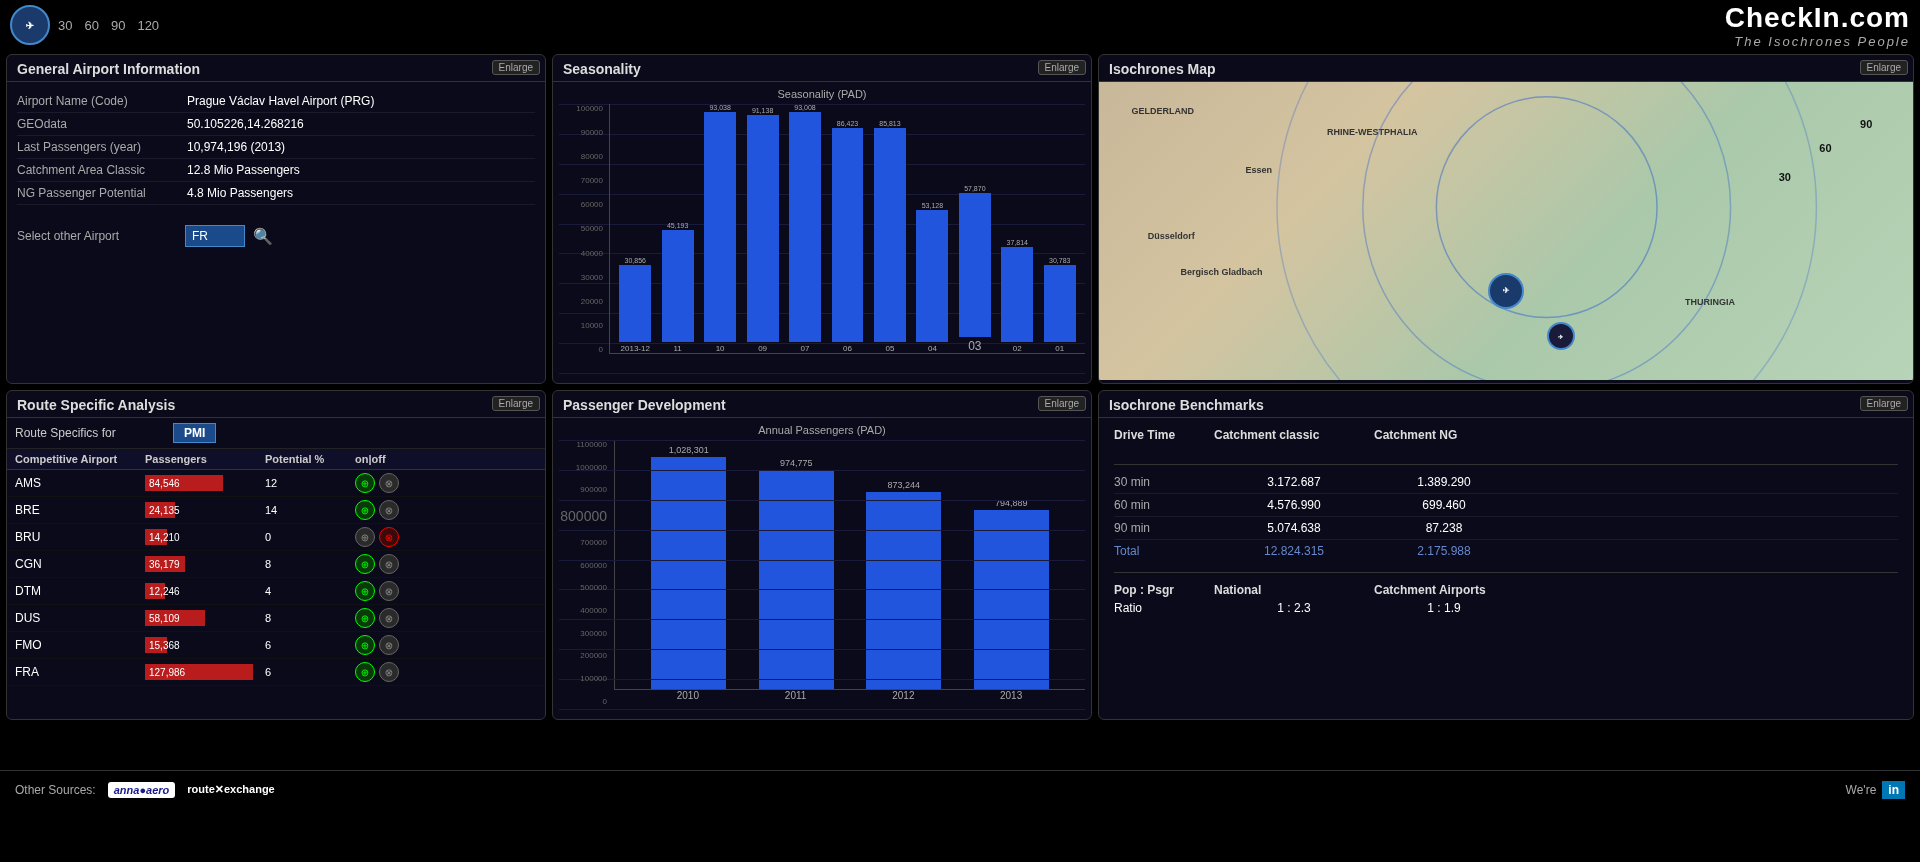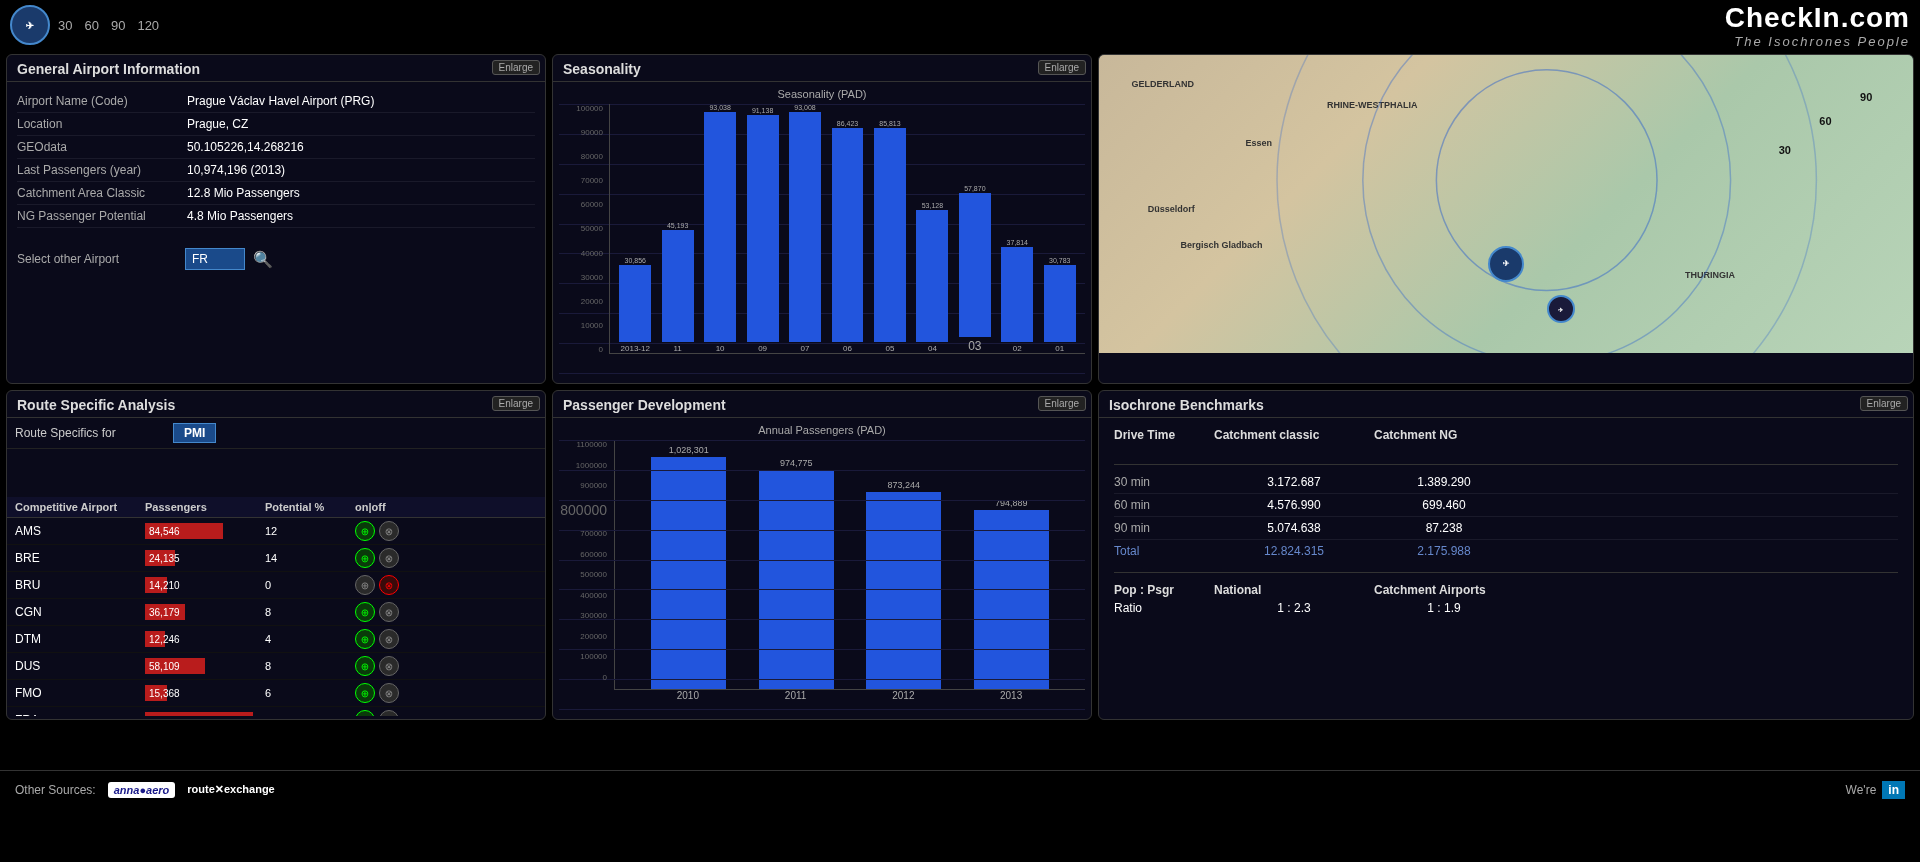--- a/index.html
+++ b/index.html
@@ -162,21 +162,20 @@
     }
     .route-sub-header {
       display: grid;
       grid-template-columns: 130px 120px 90px 80px;
       padding: 4px 8px;
       background: #0f0f2a;
       border-bottom: 1px solid #333;
       color: #ccc;
       font-size: 11px;
       font-weight: bold;
-      margin-top: 48px;
     }
     .route-table-scroll {
       overflow-y: auto;
       flex: 1;
     }
     .route-row {
       display: grid;
       grid-template-columns: 130px 120px 90px 80px;
       padding: 3px 8px;
       border-bottom: 1px solid #111;
@@ -428,24 +427,20 @@
 
 <div id="main-grid">
 
   <div class="panel">
     <div class="panel-title">General Airport Information</div>
     <button class="enlarge-btn">Enlarge</button>
     <div class="airport-info-table">
       <div class="airport-info-row">
         <span class="airport-info-label">Airport Name (Code)</span>
         <span class="airport-info-value">Prague Václav Havel Airport (PRG)</span>
-      </div>
-      <div class="airport-info-row">
-        <span class="airport-info-label">Location</span>
-        <span class="airport-info-value">Prague, CZ</span>
       </div>
       <div class="airport-info-row">
         <span class="airport-info-label">GEOdata</span>
         <span class="airport-info-value">50.105226,14.268216</span>
       </div>
       <div class="airport-info-row">
         <span class="airport-info-label">Last Passengers (year)</span>
         <span class="airport-info-value">10,974,196 (2013)</span>
       </div>
       <div class="airport-info-row">
@@ -552,20 +547,21 @@
               <div class="bar-rect" style="background: rgb(34, 85, 221); width: 75%; height: 31%;"></div>
               <div class="bar-x-label" style="font-size: 8px; color: rgb(170, 170, 170); margin-top: 2px;">01</div>
             </div>
           </div>
         <div style="height:20px; padding-left:0; display:flex; justify-content:space-between; align-items:center;" id="seasonality-x-labels"></div>
       </div>
     </div>
   </div>
 
   <div class="panel">
+    <div class="panel-title">Isochrones Map</div>
     <button class="enlarge-btn">Enlarge</button>
     <div class="map-placeholder">
       <div class="map-bg">
 
         <span class="map-overlay-text" style="top:8%;left:4%;">GELDERLAND</span>
         <span class="map-overlay-text" style="top:15%;left:28%;">RHINE-WESTPHALIA</span>
         <span class="map-overlay-text" style="top:28%;left:18%;">Essen</span>
         <span class="map-overlay-text" style="top:50%;left:6%;">Düsseldorf</span>
         <span class="map-overlay-text" style="top:62%;left:10%;">Bergisch Gladbach</span>
         <span class="map-overlay-text" style="top:72%;left:72%;">THURINGIA</span>
@@ -705,21 +701,21 @@
             <div class="gridline"></div>
             <div class="gridline"></div>
           <div class="gridline"></div>
             <div class="gridline"></div>
             <div class="gridline"></div>
           <div class="gridline"></div>
             <div class="gridline"></div>
             <div class="gridline"></div>
           <div class="gridline"></div>
         </div>
-        <div style="position:absolute;left:0;top:0;bottom:28px;width:52px;display:flex;flex-direction:column;justify-content:space-between;align-items:flex-end;padding-right:4px;">
+        <div style="position:absolute;left:0;top:0;bottom:4px;width:52px;display:flex;flex-direction:column;justify-content:space-between;align-items:flex-end;padding-right:4px;">
           <span style="font-size:8px;color:#666;">1100000</span>
           <span style="font-size:8px;color:#666;">1000000</span>
           <span style="font-size:8px;color:#666;">900000</span>
           <span style="font-size:14px;color:#666;">800000</span>
           <span style="font-size:8px;color:#666;">700000</span>
           <span style="font-size:8px;color:#666;">600000</span>
           <span style="font-size:8px;color:#666;">500000</span>
           <span style="font-size:8px;color:#666;">400000</span>
           <span style="font-size:8px;color:#666;">300000</span>
           <span style="font-size:8px;color:#666;">200000</span>

